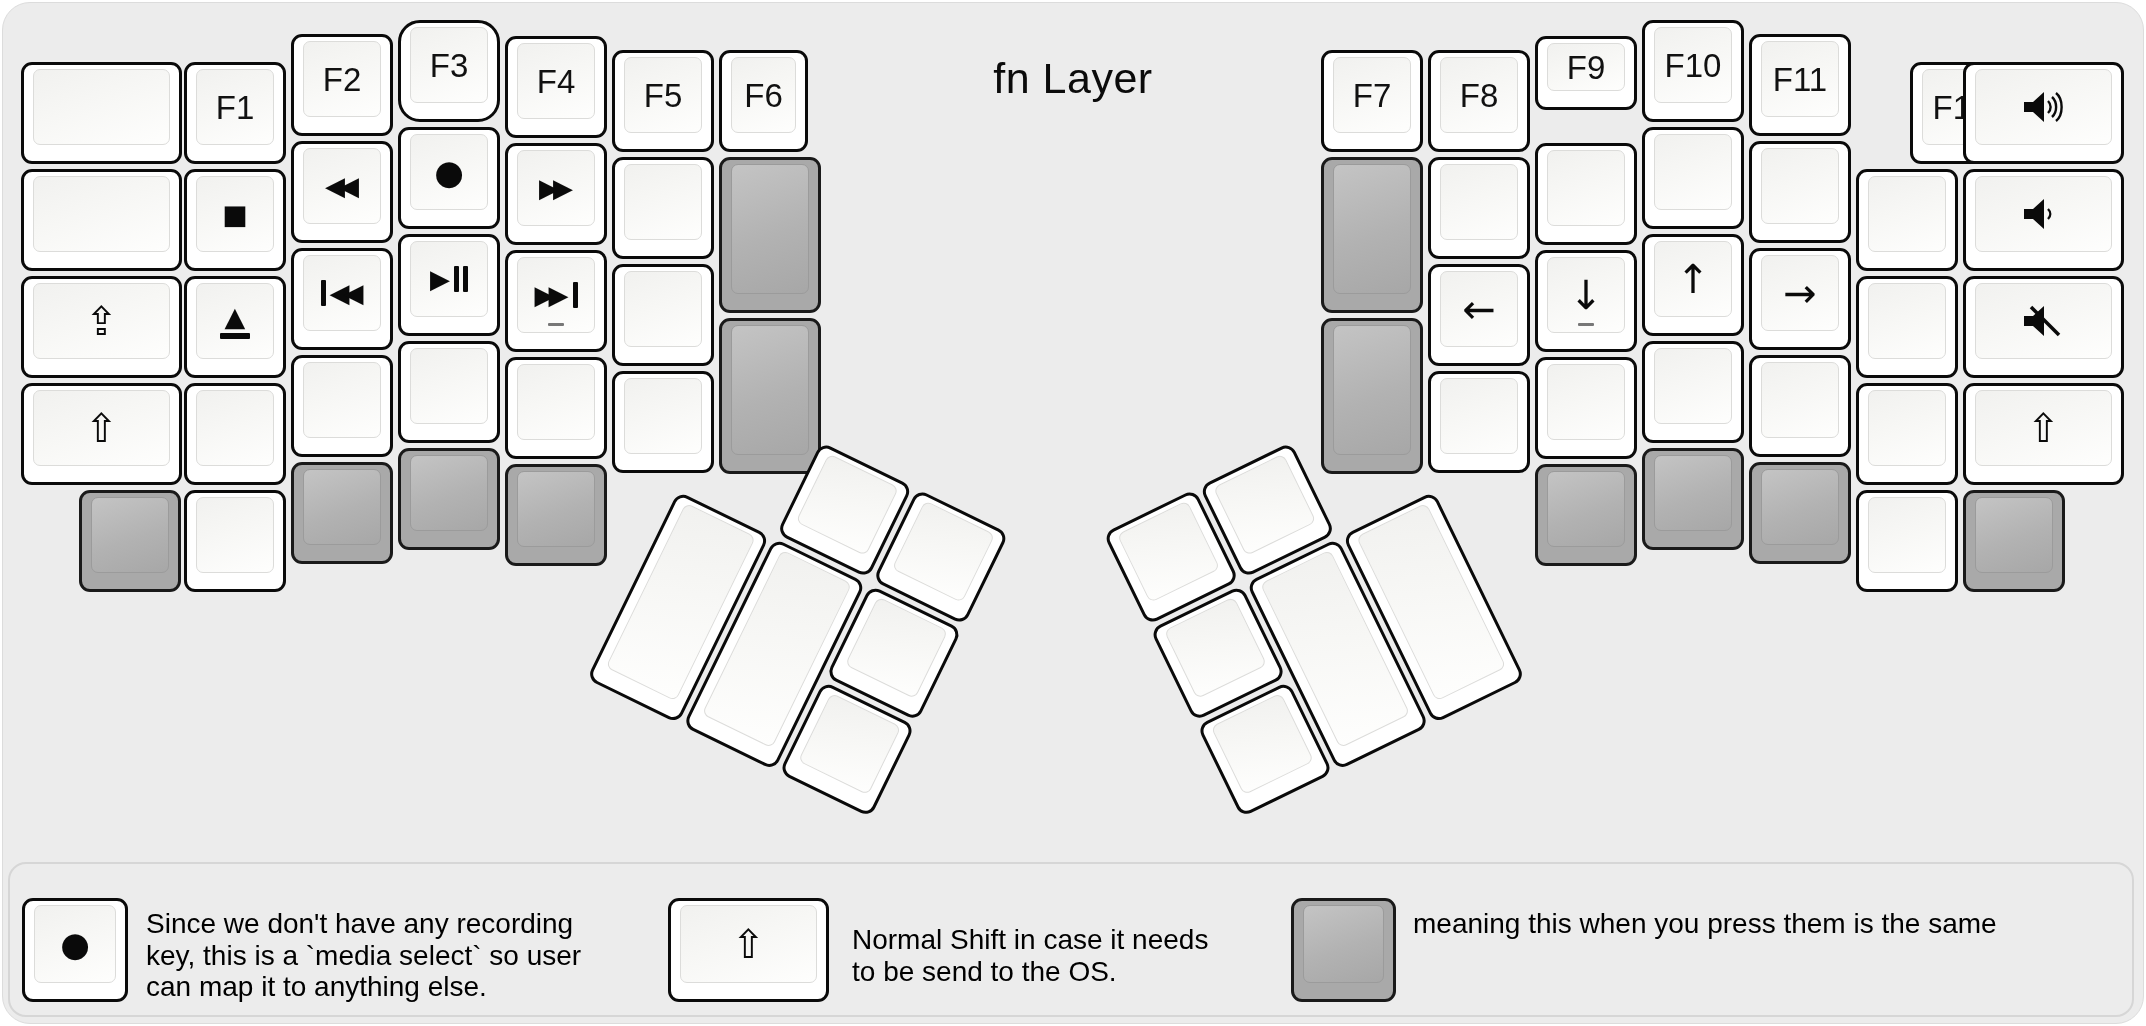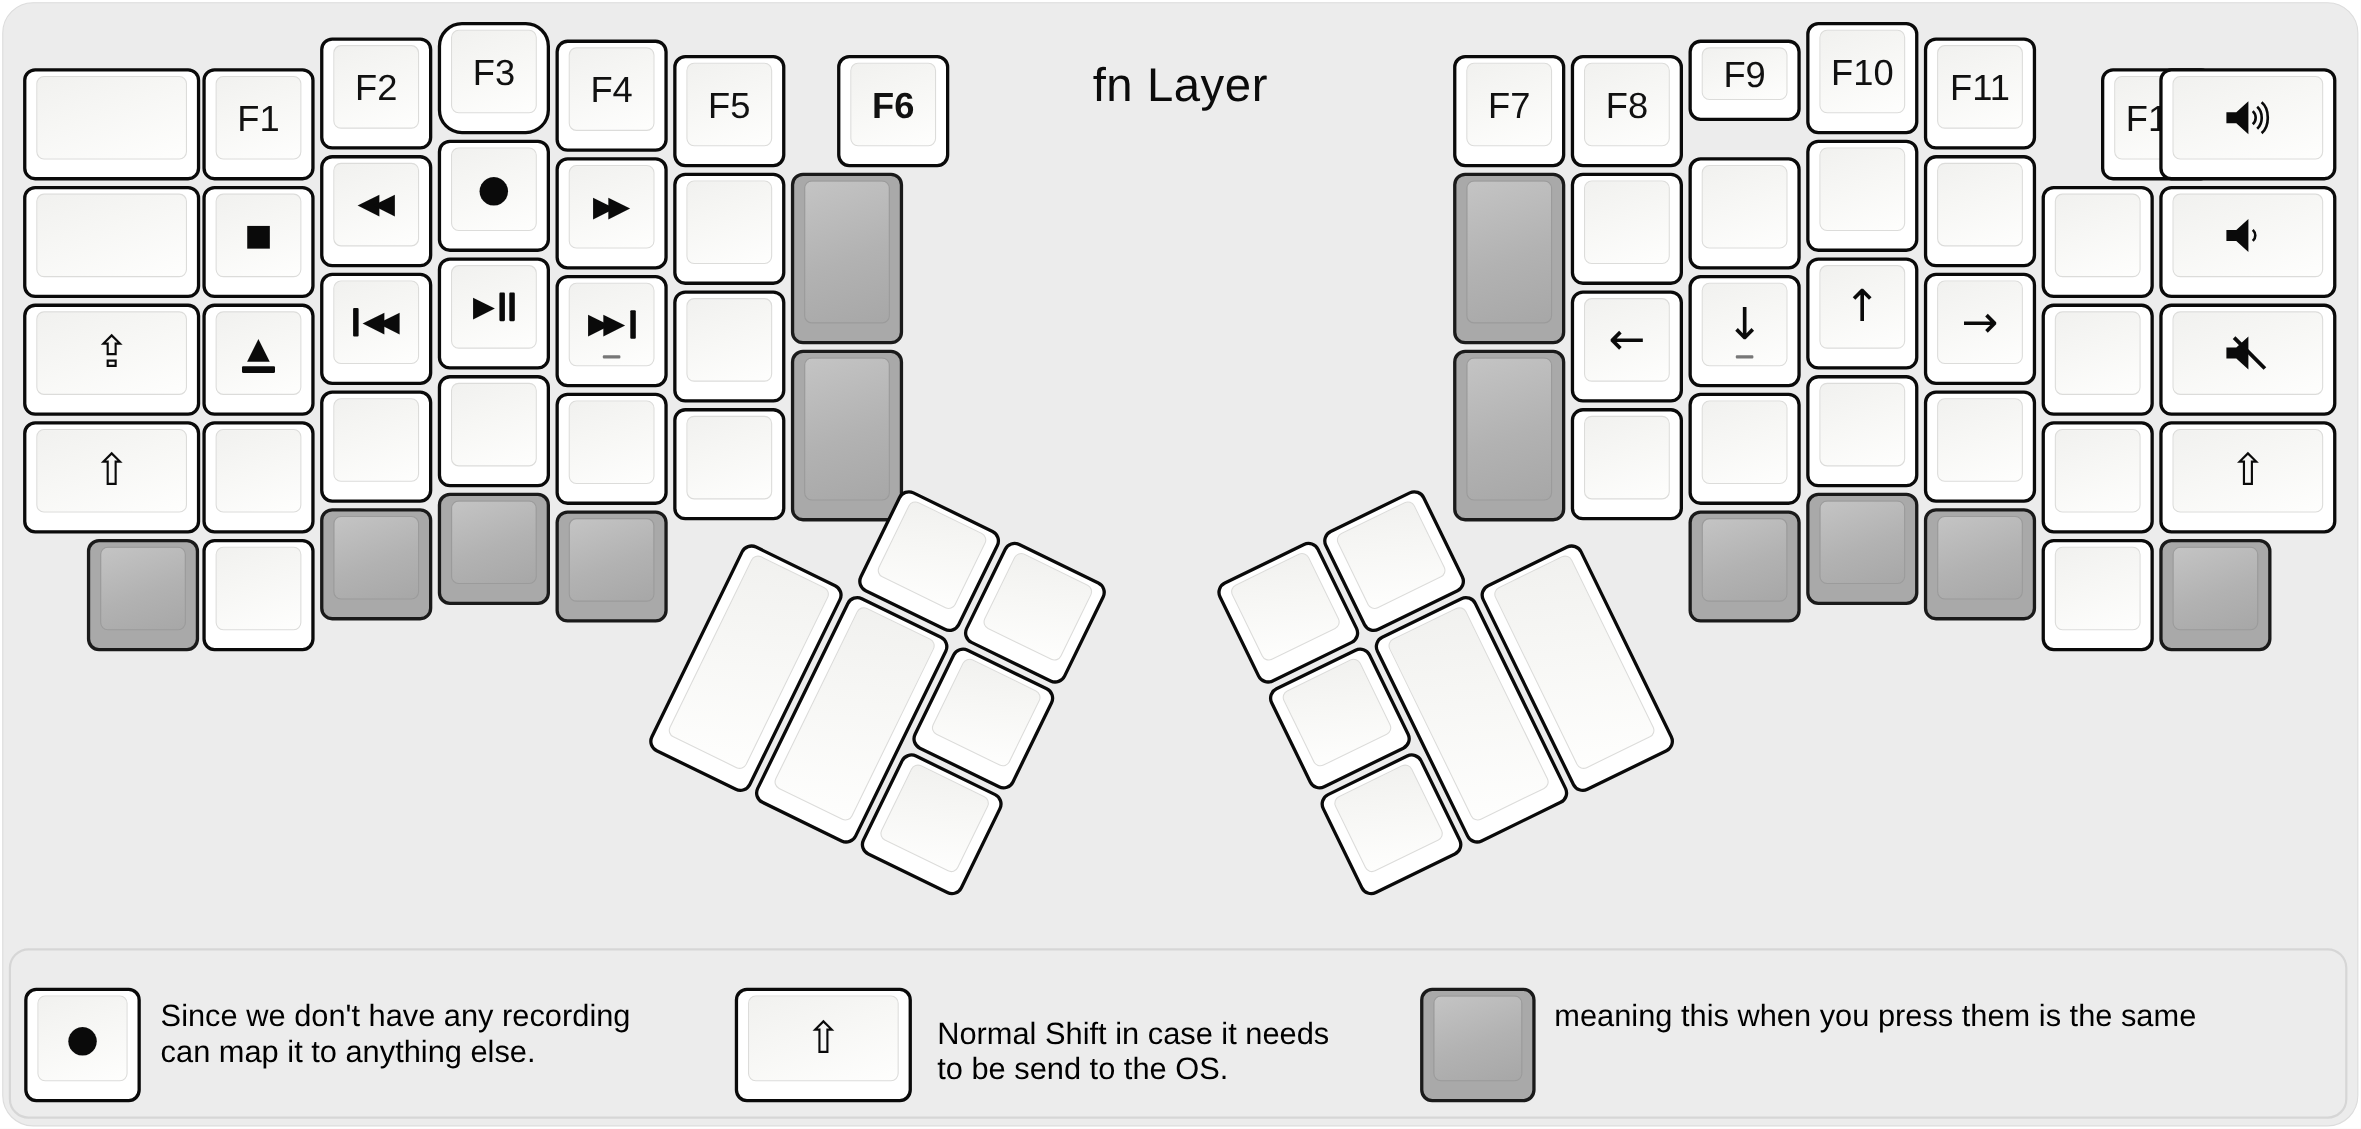--- a/index.html
+++ b/index.html
@@ -235,21 +235,21 @@
     <div class="key white" style="left: 612px; top: 264px; width: 102px; height: 102px;">
       <div class="keytop">
         <div class="gwrap"></div>
       </div>
     </div>
     <div class="key white" style="left: 612px; top: 371px; width: 102px; height: 102px;">
       <div class="keytop">
         <div class="gwrap"></div>
       </div>
     </div>
-    <div class="key white" style="left: 761px; top: 50px; width: 102px; height: 102px; font-weight: bold;">
+    <div class="key white" style="left: 719px; top: 50px; width: 89px; height: 102px;">
       <div class="keytop">
         <div class="gwrap">
           <span class="klabel">F6</span>
         </div>
       </div>
     </div>
     <div class="key gray" style="left: 719px; top: 157px; width: 102px; height: 156px;">
       <div class="keytop">
         <div class="gwrap"></div>
       </div>
@@ -543,20 +543,21 @@
     </div>
     <div class="key gray" style="left: 1291px; top: 898px; width: 105px; height: 104px;">
       <div class="keytop">
         <div class="gwrap"></div>
       </div>
     </div>
   </div>
 
 <div class="legend-text" id="lt1">
   <div>Since we don't have any recording</div>
+  <div>key, this is a `media select` so user</div>
   <div>can map it to anything else.</div>
 </div>
 <div class="legend-text" id="lt2">
   <div>Normal Shift in case it needs</div>
   <div>to be send to the OS.</div>
 </div>
 <div class="legend-text" id="lt3">
   <div>meaning this when you press them is the same</div>
 </div>
 

